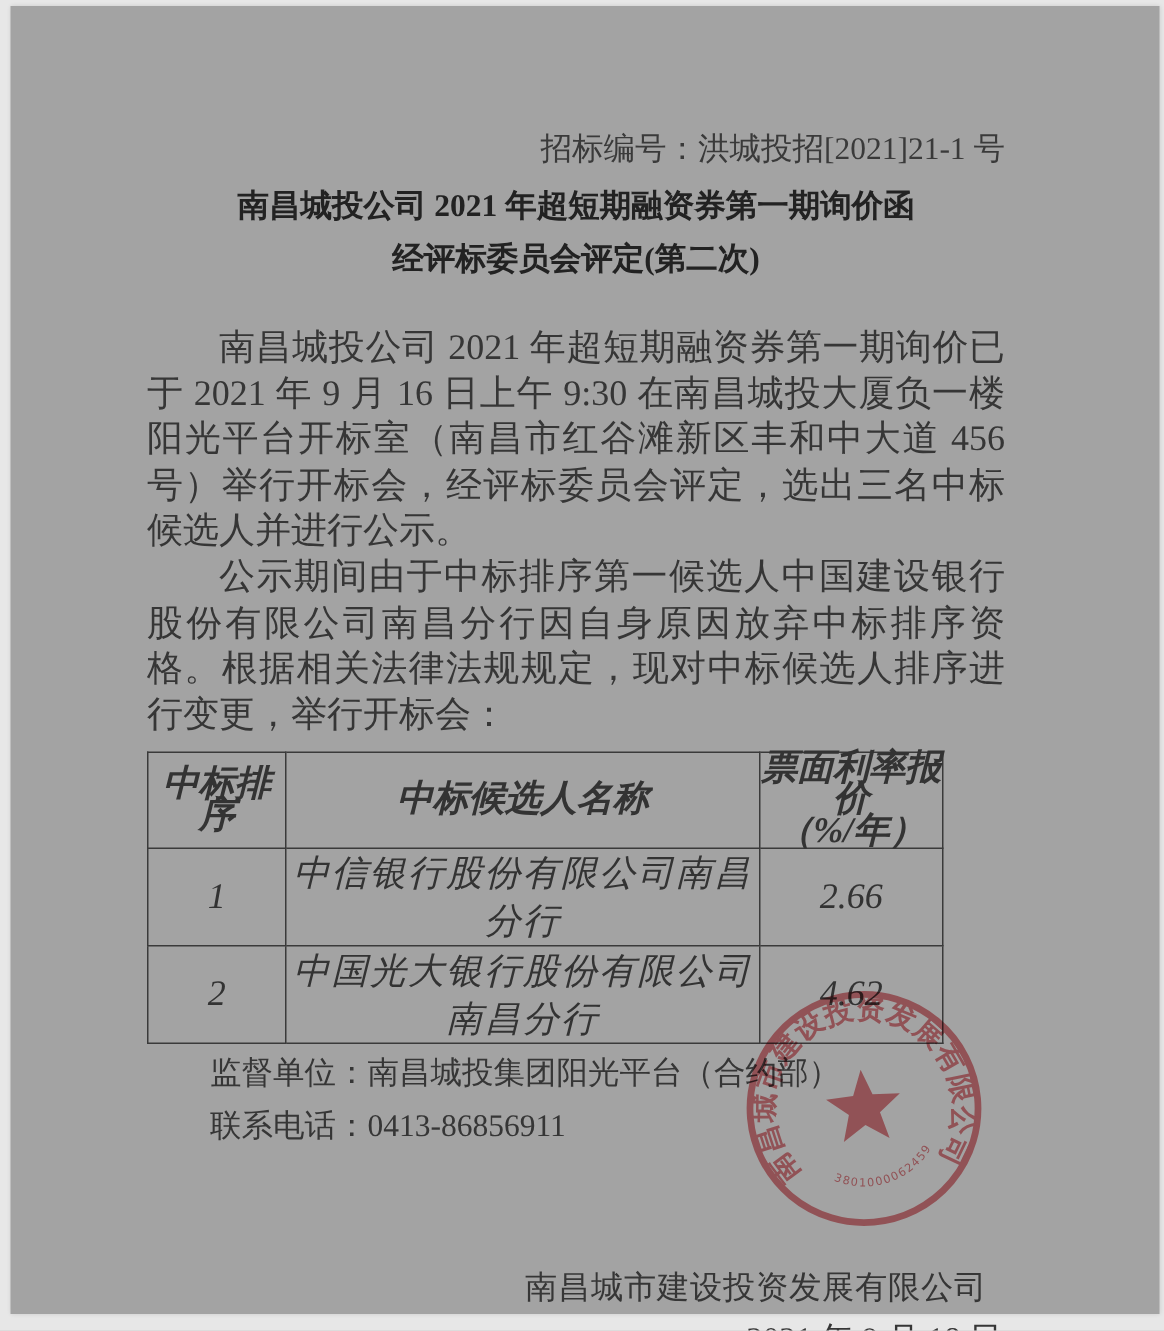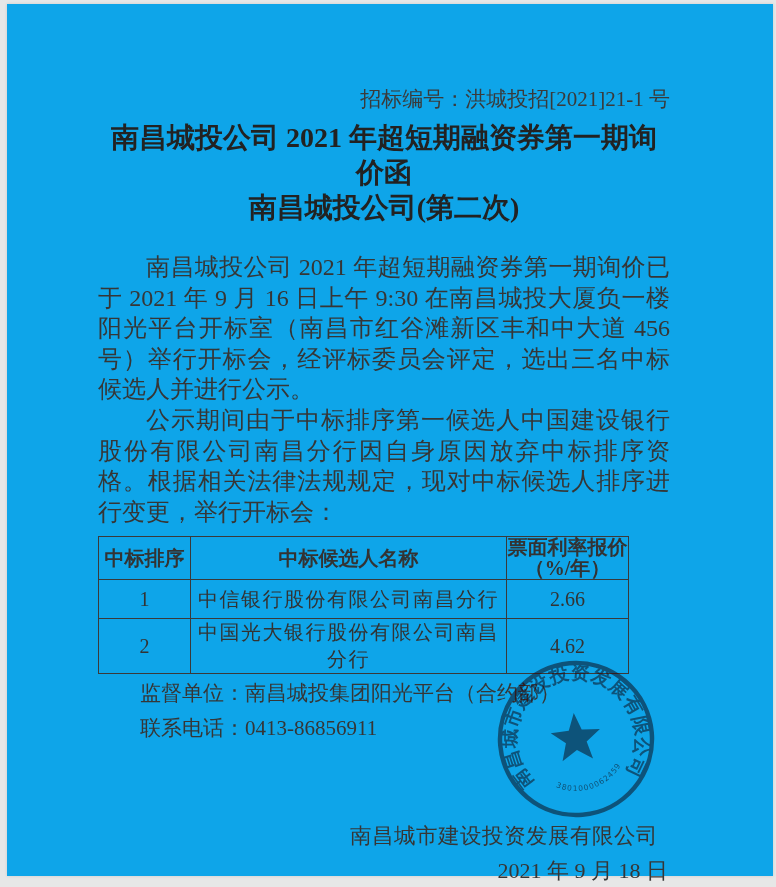--- a/index.html
+++ b/index.html
@@ -5,48 +5,49 @@
   * { margin:0; padding:0; box-sizing:border-box; }
   html,body { width:776px; height:887px; overflow:hidden; }
   body {
     position:relative;
     background:#e7e7e7;
     font-family:"Liberation Serif","DejaVu Serif",serif;
     color:#333;
   }
   .page {
     position:absolute; left:7px; top:4px; right:3px; bottom:11px;
-    background:#0ea5e9;
+    background:#a3a3a3;
     box-shadow:0 0 3px rgba(0,0,0,.12);
   }
   .content {
     position:absolute; left:91px; top:0; width:572px;
   }
   .bid-number {
     margin-top:81px;
     font-size:21px; line-height:29px;
     text-align:right;
     color:#3a3a3a;
   }
   .doc-title {
-    font-size:28px; font-weight:bold; line-height:35px;
+    font-size:21px; font-weight:bold; line-height:35px;
     text-align:center; color:#222;
   }
   .doc-title.first { margin-top:6px; }
   .body-par {
     font-size:24px; line-height:30.6px;
     text-align:justify; text-indent:2em;
     color:#363636;
   }
   .par-opening { margin-top:27px; }
   .results-table {
     border-collapse:collapse;
     width:530px; table-layout:fixed;
     margin-top:9px;
-    font-size:20px;
+    font-size:24px;
+    font-style:italic;
   }
   .results-table td {
     border:1.6px solid #3a3a3a;
     text-align:center; vertical-align:middle;
     color:#333;
   }
   .results-table .hrow td { height:40px; font-weight:bold; line-height:21px; }
   .results-table .drow td { height:39px; }
   .col-rank  { width:92px; }
   .col-name  { width:316px; }
@@ -88,21 +89,21 @@
 </style>
 </head>
 <body>
 
 <div class="page">
   <div class="content">
 
     <div class="bid-number">招标编号：洪城投招[2021]21-1 号</div>
 
     <div class="doc-title first">南昌城投公司 2021 年超短期融资券第一期询价函</div>
-    <div class="doc-title">南昌城投公司(第二次)</div>
+    <div class="doc-title">经评标委员会评定(第二次)</div>
 
     <p class="body-par par-opening">南昌城投公司 2021 年超短期融资券第一期询价已于 2021 年 9 月 16 日上午 9:30 在南昌城投大厦负一楼阳光平台开标室（南昌市红谷滩新区丰和中大道 456 号）举行开标会，经评标委员会评定，选出三名中标候选人并进行公示。</p>
     <p class="body-par">公示期间由于中标排序第一候选人中国建设银行股份有限公司南昌分行因自身原因放弃中标排序资格。根据相关法律法规规定，现对中标候选人排序进行变更，举行开标会：</p>
 
     <table class="results-table">
       <colgroup>
         <col class="col-rank">
           <col class="col-name">
           <col class="col-rate">
       </colgroup>

